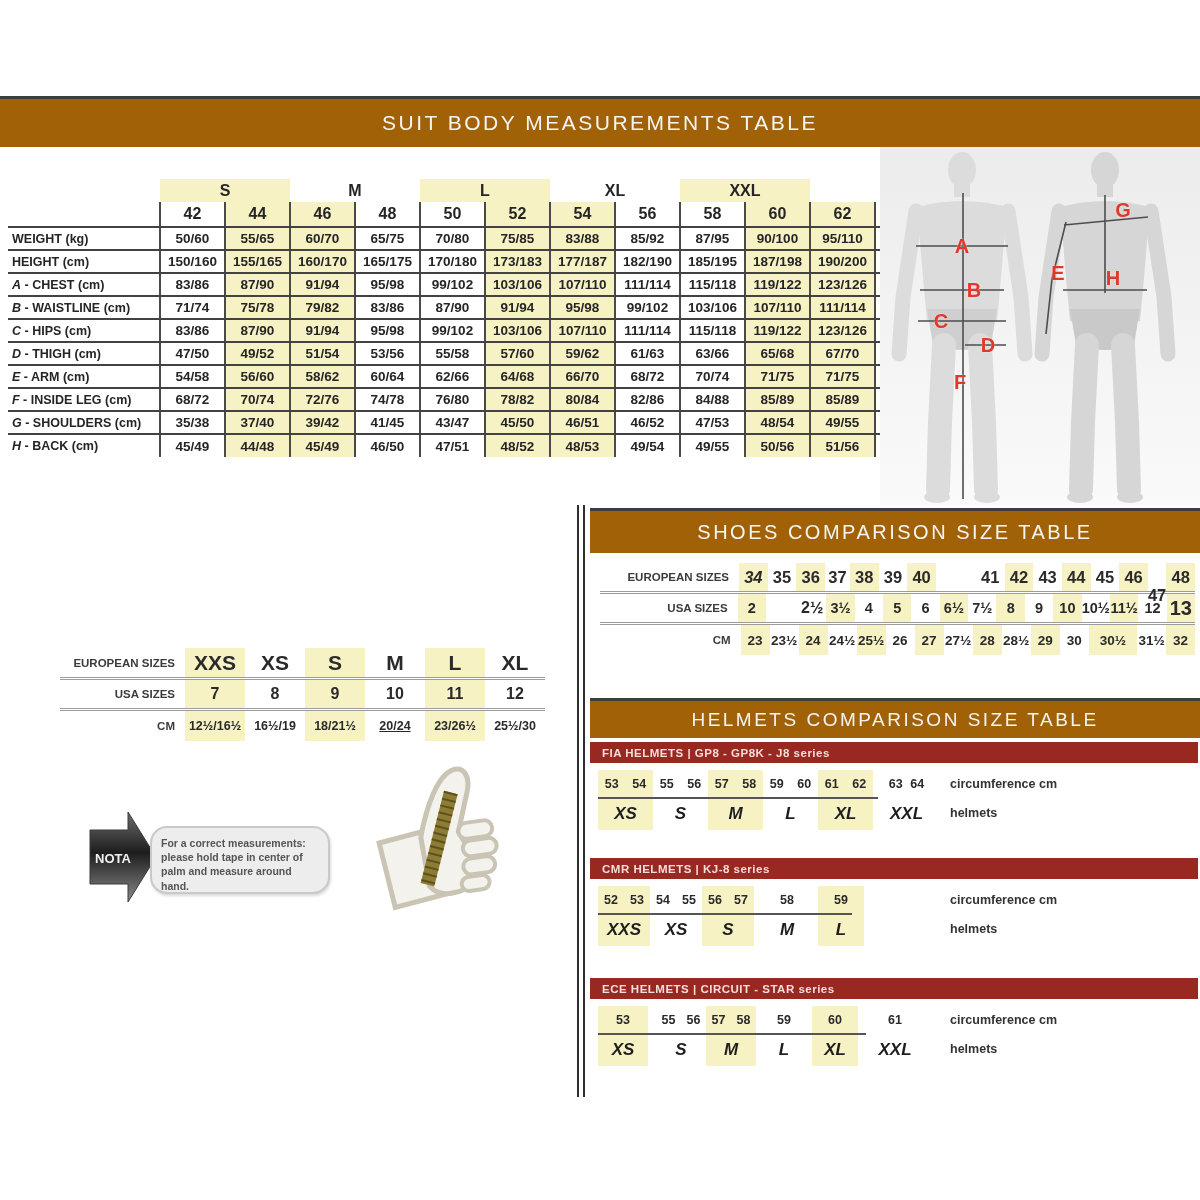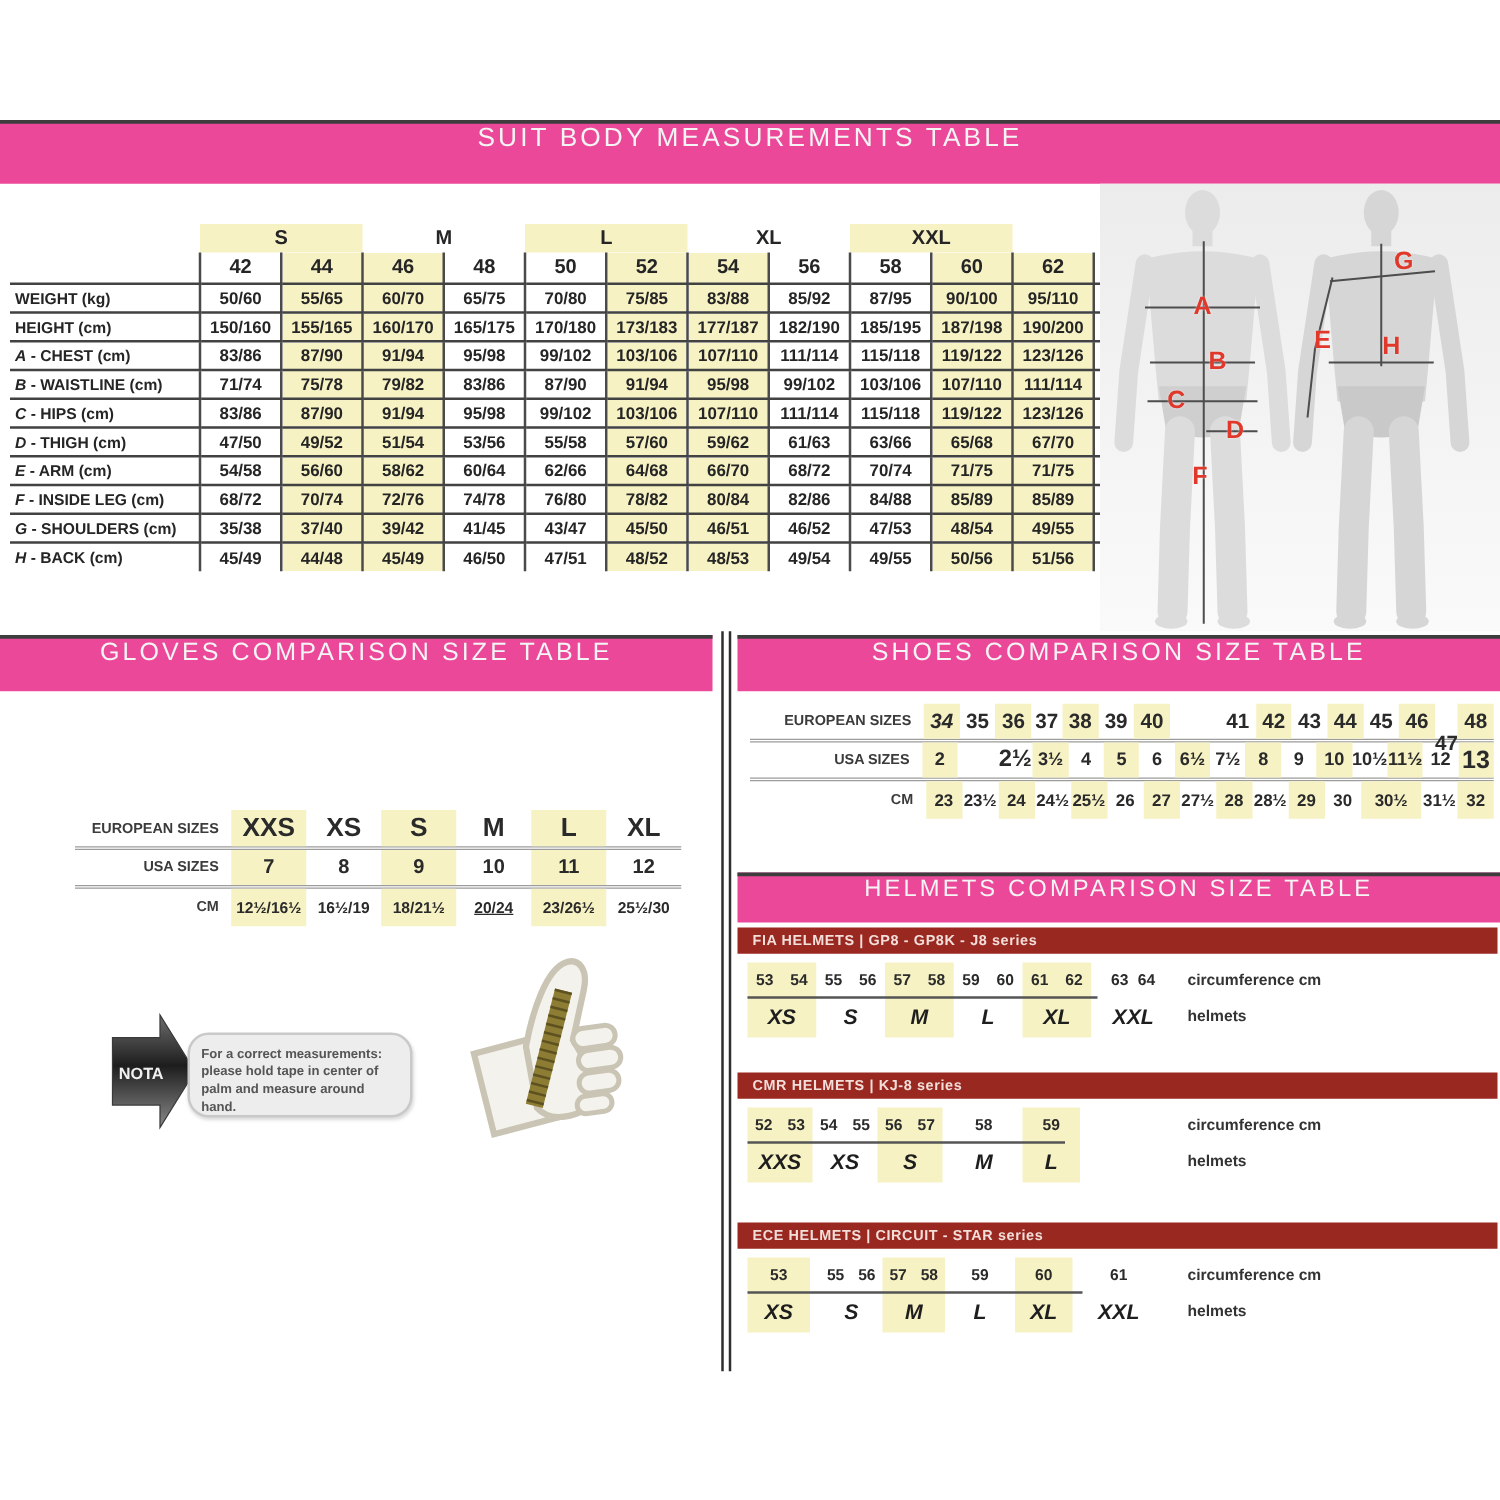--- a/index.html
+++ b/index.html
@@ -1,22 +1,22 @@
 <!DOCTYPE html>
 <html><head>
 <meta charset="utf-8">
 <style>
   * { margin:0; padding:0; box-sizing:border-box; }
   html,body { background:#fff; }
   body { font-family:"Liberation Sans", sans-serif; color:#222; }
   #stage { position:relative; width:1200px; height:1200px; background:#fff; overflow:hidden; }
 
   
-  .barhead { position:absolute; background:#ec4899; border-top:3px solid #3d3d3e;
-             display:flex; align-items:flex-start; justify-content:center;
+  .barhead { position:absolute; background:#a16207; border-top:3px solid #3d3d3e;
+             display:flex; align-items:center; justify-content:center;
              color:#f4f4f4; font-weight:400; letter-spacing:2.5px; }
 
   
   #suit-table { position:absolute; left:8px; top:179px; border-collapse:collapse; table-layout:fixed; }
   #suit-table td { padding:0; text-align:center; font-weight:bold; color:#252525; overflow:hidden; white-space:nowrap; }
   #suit-table .group-row td { border:none; font-size:16px; height:23px; }
   #suit-table .sizes-row td { border-right:2px solid #4a4a4a; border-bottom:2px solid #424242; font-size:16px; height:25px; }
   #suit-table .sizes-row td.lblcell { border-right:2px solid #4a4a4a; }
   #suit-table .data-row td { border-right:2px solid #4a4a4a; border-bottom:2px solid #424242; font-size:13.5px; height:23px; }
   #suit-table tr td:last-child { border-right:none !important; }
@@ -311,23 +311,20 @@
     <span class="redletter" style="left:108px; top:198px;">D</span>
     <span class="redletter" style="left:178px; top:126px;">E</span>
     <span class="redletter" style="left:80px;  top:235px;">F</span>
     <span class="redletter" style="left:243px; top:63px;">G</span>
     <span class="redletter" style="left:233px; top:131px;">H</span>
   </div>
 
   <div class="vline" style="left:577px; top:505px; height:592px;"></div>
   <div class="vline" style="left:583px; top:505px; height:592px;"></div>
 
-  <div class="barhead" style="left:0; top:508px; width:570px; height:45px; font-size:20px;">
-    <span>GLOVES COMPARISON SIZE TABLE</span>
-  </div>
 
   <div id="gloves-table" class="striptable" style="left:60px; top:648px; width:485px;">
       <div class="srow sep" style="height: 32px;">
         <div class="slabel" style="width: 125px; font-size: 11.5px; padding-right: 10px;">EUROPEAN SIZES</div>
         <div class="scell hl" style="width: 60px; font-size: 21px; align-self: stretch; display: flex; align-items: center; justify-content: center;">XXS</div>
         <div class="scell" style="width: 60px; font-size: 21px; align-self: stretch; display: flex; align-items: center; justify-content: center;">XS</div>
         <div class="scell hl" style="width: 60px; font-size: 21px; align-self: stretch; display: flex; align-items: center; justify-content: center;">S</div>
         <div class="scell" style="width: 60px; font-size: 21px; align-self: stretch; display: flex; align-items: center; justify-content: center;">M</div>
         <div class="scell hl" style="width: 60px; font-size: 21px; align-self: stretch; display: flex; align-items: center; justify-content: center;">L</div>
         <div class="scell" style="width: 60px; font-size: 21px; align-self: stretch; display: flex; align-items: center; justify-content: center;">XL</div>
@@ -403,21 +400,21 @@
         <div class="scell" style="width: 30px; font-size: 16.5px; align-self: stretch; display: flex; align-items: center; justify-content: center;">43</div>
         <div class="scell hl" style="width: 30px; font-size: 16.5px; align-self: stretch; display: flex; align-items: center; justify-content: center;">44</div>
         <div class="scell" style="width: 30px; font-size: 16.5px; align-self: stretch; display: flex; align-items: center; justify-content: center;">45</div>
         <div class="scell hl" style="width: 30px; font-size: 16.5px; align-self: stretch; display: flex; align-items: center; justify-content: center;">46</div>
         <div class="scell" style="width: 19px; font-size: 16.5px; align-self: stretch; display: flex; align-items: center; justify-content: center; margin-top: 32px;">47</div>
         <div class="scell hl" style="width: 30px; font-size: 16.5px; align-self: stretch; display: flex; align-items: center; justify-content: center;">48</div>
       </div>
       <div class="srow sep" style="height: 31px;">
         <div class="slabel" style="width: 145px; font-size: 11.5px; padding-right: 10px;">USA SIZES</div>
         <div class="scell hl" style="width: 30px; font-size: 14.5px; align-self: stretch; display: flex; align-items: center; justify-content: center;">2</div>
-        <div class="scell" style="width: 30px; font-size: 19px; align-self: stretch; display: flex; align-items: center; justify-content: center; margin-left: 32px;">2½</div>
+        <div class="scell" style="width: 30px; font-size: 16px; align-self: stretch; display: flex; align-items: center; justify-content: center; margin-left: 32px;">2½</div>
         <div class="scell hl" style="width: 30px; font-size: 14.5px; align-self: stretch; display: flex; align-items: center; justify-content: center;">3½</div>
         <div class="scell" style="width: 30px; font-size: 14.5px; align-self: stretch; display: flex; align-items: center; justify-content: center;">4</div>
         <div class="scell hl" style="width: 30px; font-size: 14.5px; align-self: stretch; display: flex; align-items: center; justify-content: center;">5</div>
         <div class="scell" style="width: 30px; font-size: 14.5px; align-self: stretch; display: flex; align-items: center; justify-content: center;">6</div>
         <div class="scell hl" style="width: 30px; font-size: 14.5px; align-self: stretch; display: flex; align-items: center; justify-content: center;">6½</div>
         <div class="scell" style="width: 30px; font-size: 14.5px; align-self: stretch; display: flex; align-items: center; justify-content: center;">7½</div>
         <div class="scell hl" style="width: 30px; font-size: 14.5px; align-self: stretch; display: flex; align-items: center; justify-content: center;">8</div>
         <div class="scell" style="width: 30px; font-size: 14.5px; align-self: stretch; display: flex; align-items: center; justify-content: center;">9</div>
         <div class="scell hl" style="width: 30px; font-size: 14.5px; align-self: stretch; display: flex; align-items: center; justify-content: center;">10</div>
         <div class="scell" style="width: 30px; font-size: 14.5px; align-self: stretch; display: flex; align-items: center; justify-content: center;">10½</div>

